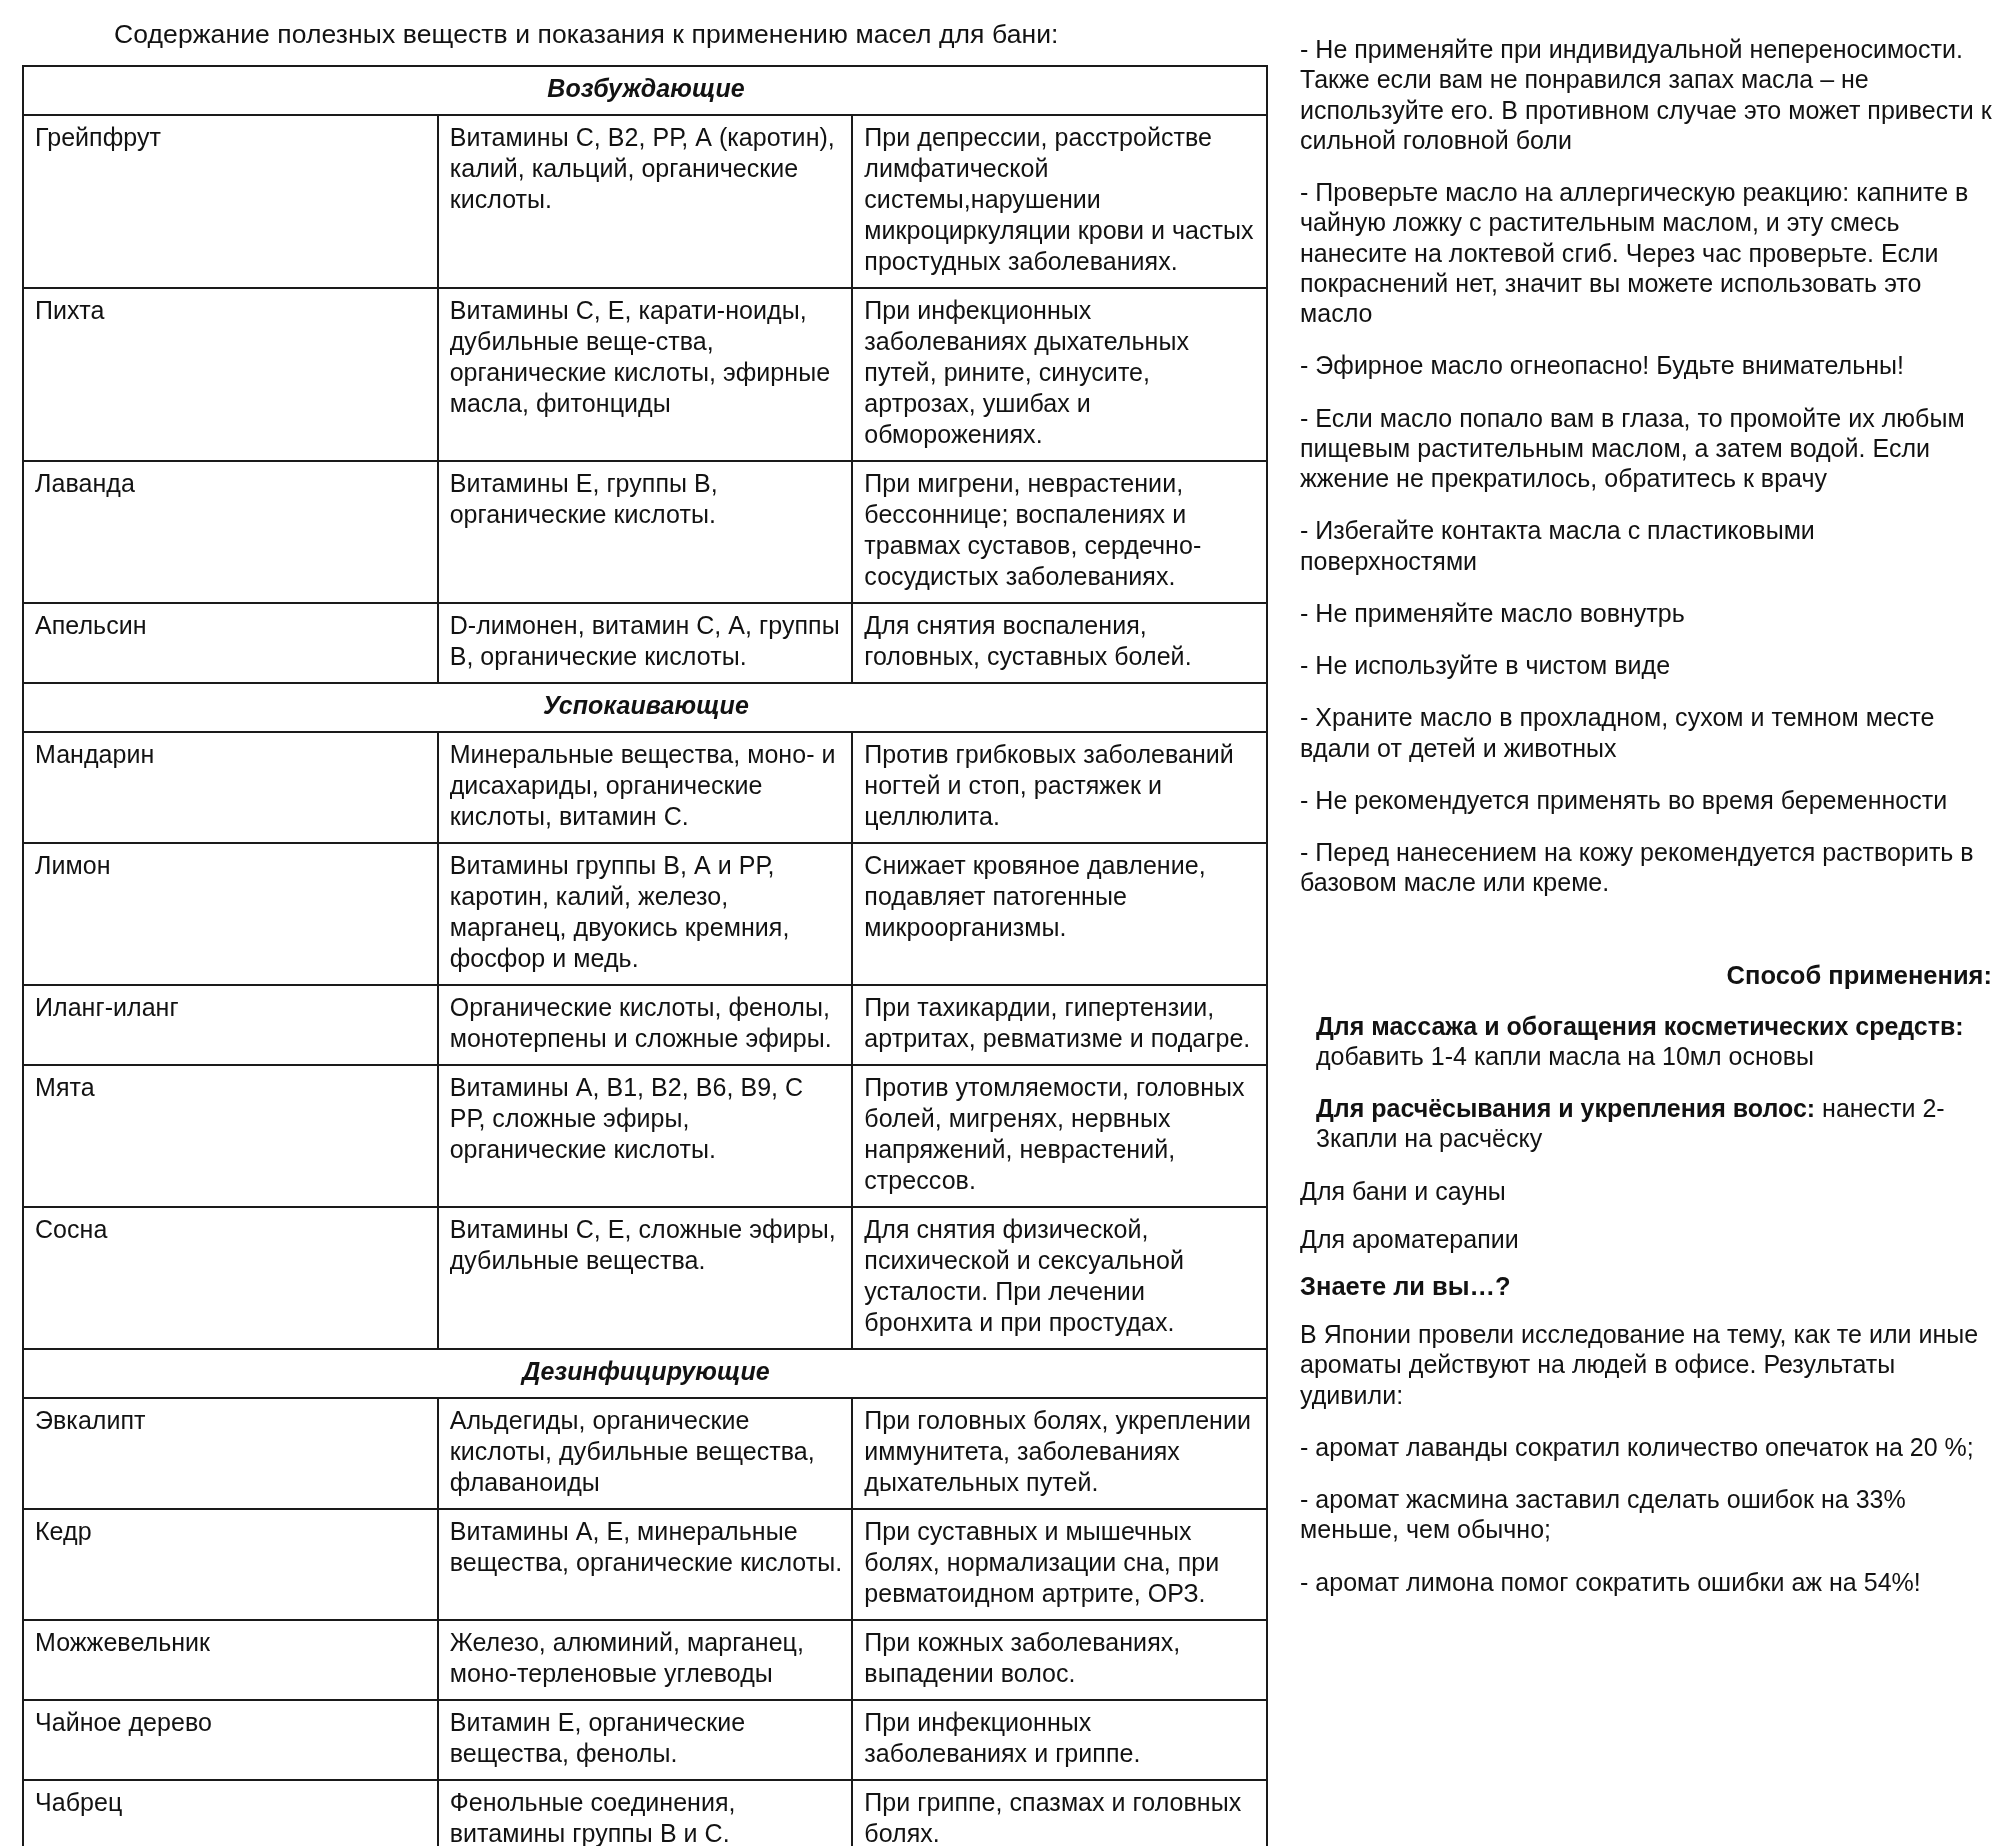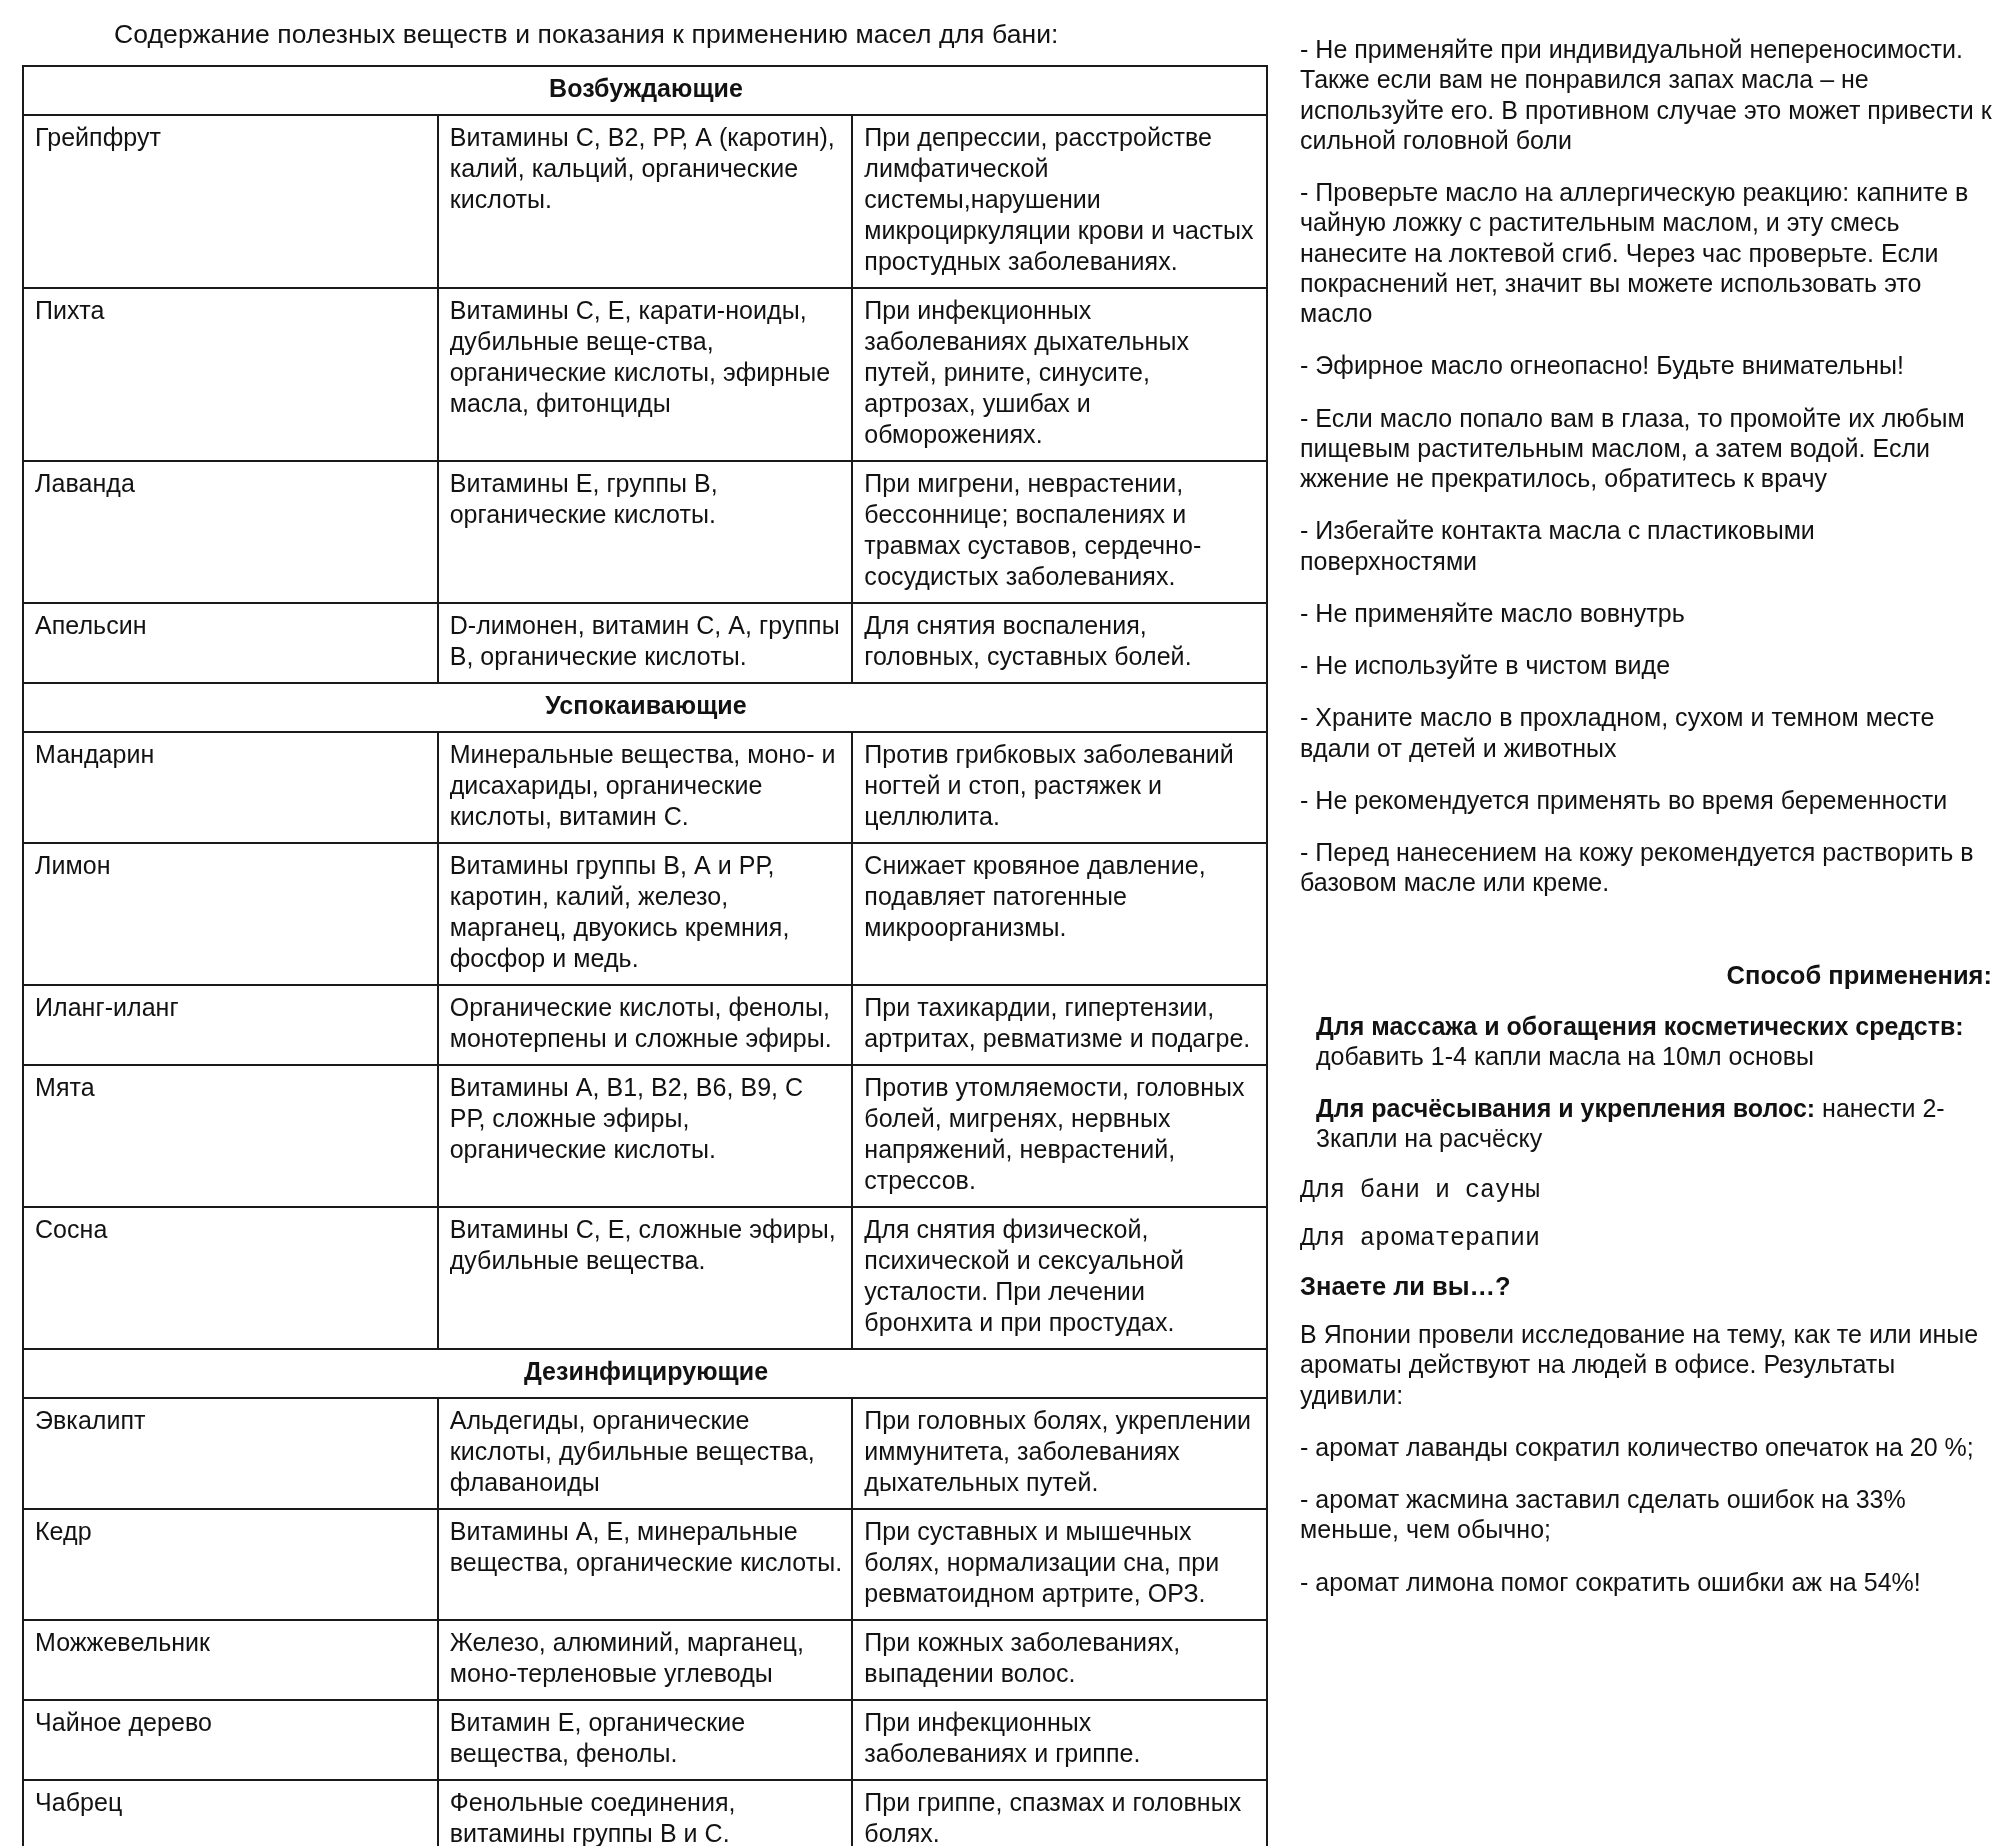--- a/index.html
+++ b/index.html
@@ -74,20 +74,21 @@
   table.oils td.subst  { width: 370px; }
   table.oils td.use    { width: 654px; }
 
   td.section {
     text-align: center;
     font-weight: bold;
     font-size: 26px;
     padding-top: 9px;
     padding-bottom: 11px;
     letter-spacing: 0.2px;
+    font-style: italic;
   }
 
   
   .rc-heading {
     font-weight: bold;
     font-size: 25.5px;
     line-height: 1.22;
     margin: 0 0 20px 0;
     letter-spacing: 0.05px;
   }
@@ -108,21 +109,20 @@
   .rc-mixed {
     font-size: 25px;
     line-height: 1.21;
     margin: 0 0 22px 16px;
   }
   .rc-mixed b { font-weight: bold; }
   .rc-plain {
     font-size: 25px;
     line-height: 1.21;
     margin: 0 0 26px 0;
-    font-family: Liberation Mono, monospace;
   }
   .rc-know {
     font-weight: bold;
     font-size: 25.5px;
     margin: 6px 0 18px 0;
   }
   .rc-small-gap { margin-bottom: 18px; }
 </style>
 </head>
 <body>

